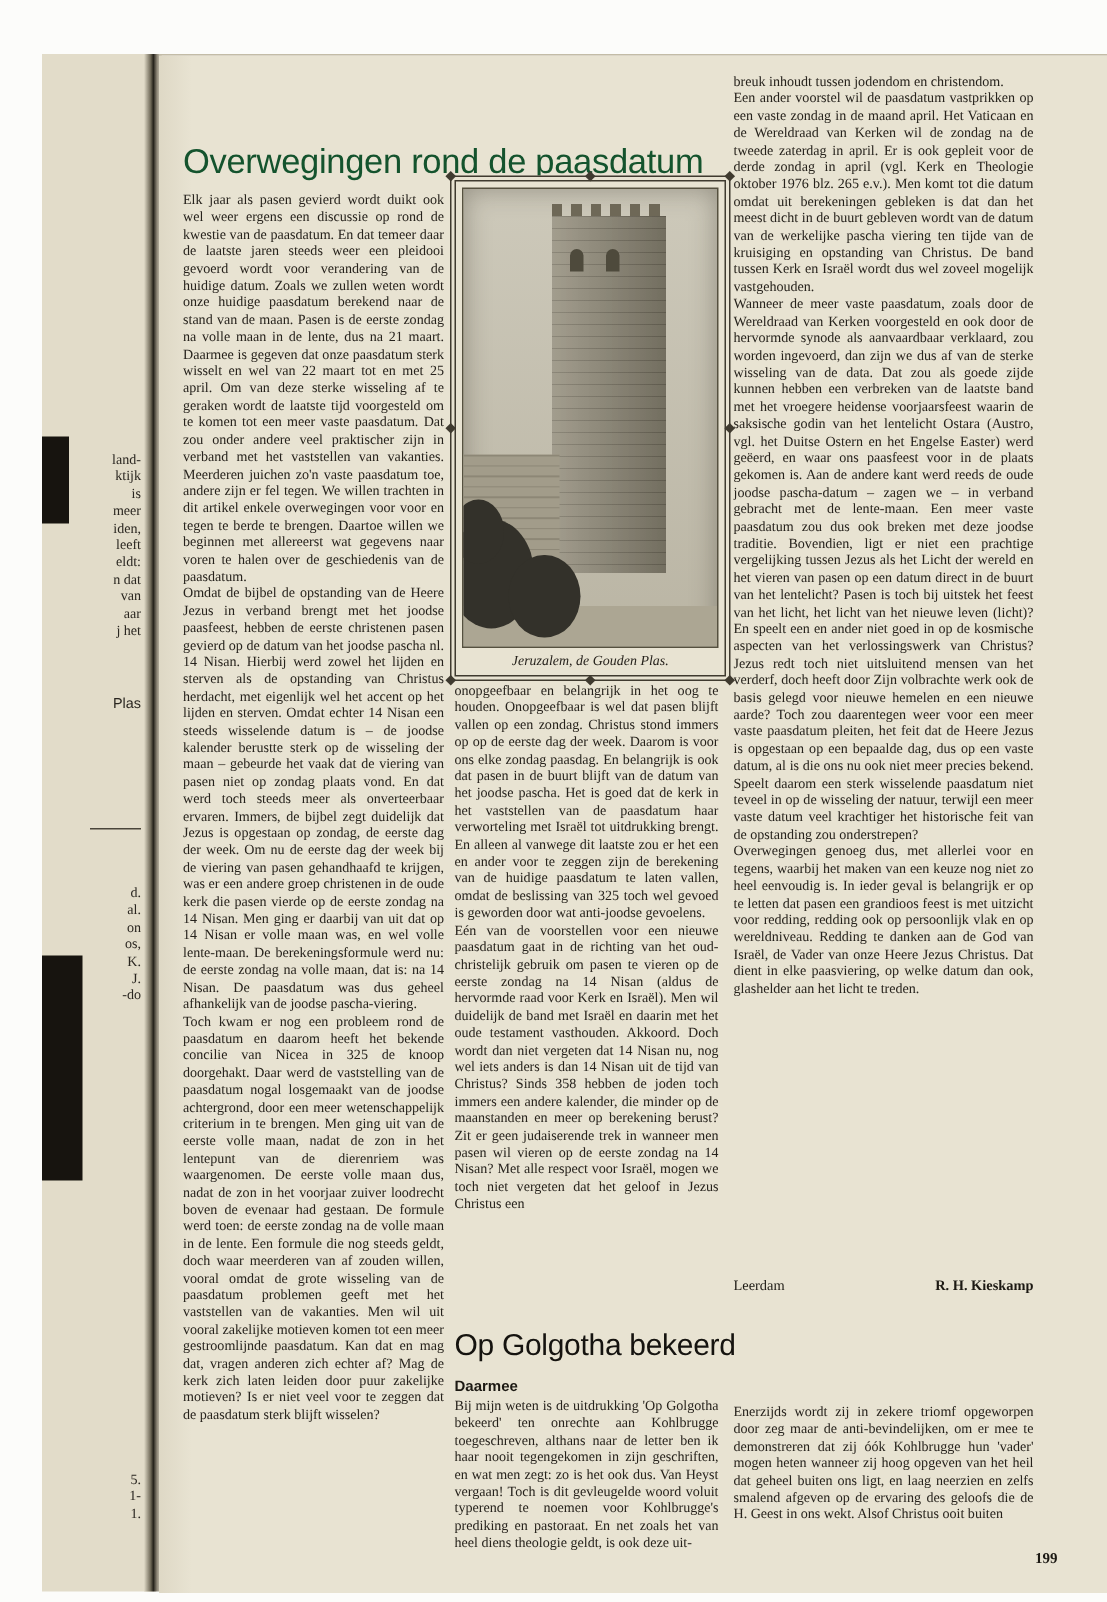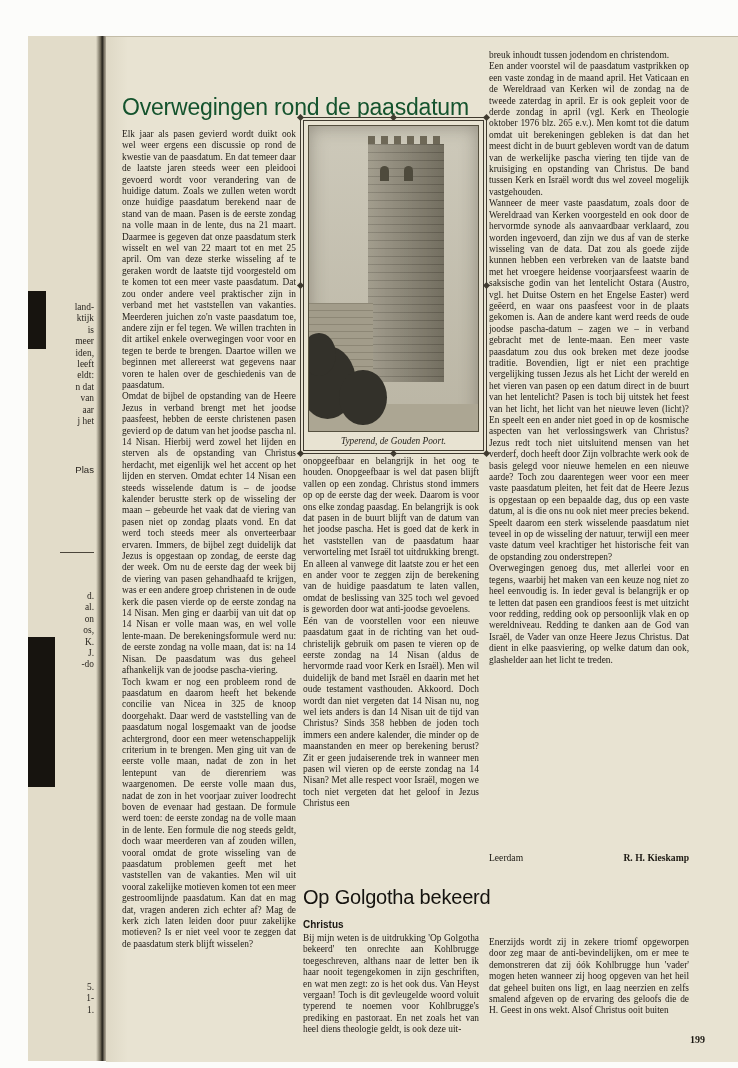--- a/index.html
+++ b/index.html
@@ -148,21 +148,21 @@
       <div class="ph-crown"></div>
       <div class="ph-tower"></div>
       <div class="ph-arch a1"></div>
       <div class="ph-arch a2"></div>
       <div class="ph-wall"></div>
       <div class="ph-ground"></div>
       <div class="ph-bush b1"></div>
       <div class="ph-bush b2"></div>
       <div class="ph-bush b3"></div>
     </div>
-    <div class="photo-caption">Typerend, de Gouden Poort.</div>
+    <div class="photo-caption">Jeruzalem, de Gouden Plas.</div>
   </div>
 </div>
 
 <div class="abs bodycol" style="left:303px; top:456px; width:176px; height:377px;">
   <p>onopgeefbaar en belangrijk in het oog te houden. Onopgeefbaar is wel dat pasen blijft vallen op een zondag. Christus stond immers op op de eerste dag der week. Daarom is voor ons elke zondag paasdag. En belangrijk is ook dat pasen in de buurt blijft van de datum van het joodse pascha. Het is goed dat de kerk in het vaststellen van de paasdatum haar verworteling met Israël tot uitdrukking brengt. En alleen al vanwege dit laatste zou er het een en ander voor te zeggen zijn de berekening van de huidige paasdatum te laten vallen, omdat de beslissing van 325 toch wel gevoed is geworden door wat anti-joodse gevoelens.</p>
   <p>Eén van de voorstellen voor een nieuwe paasdatum gaat in de richting van het oud-christelijk gebruik om pasen te vieren op de eerste zondag na 14 Nisan (aldus de hervormde raad voor Kerk en Israël). Men wil duidelijk de band met Israël en daarin met het oude testament vasthouden. Akkoord. Doch wordt dan niet vergeten dat 14 Nisan nu, nog wel iets anders is dan 14 Nisan uit de tijd van Christus? Sinds 358 hebben de joden toch immers een andere kalender, die minder op de maanstanden en meer op berekening berust? Zit er geen judaiserende trek in wanneer men pasen wil vieren op de eerste zondag na 14 Nisan? Met alle respect voor Israël, mogen we toch niet vergeten dat het geloof in Jezus Christus een</p>
 </div>
 
 <div class="abs bodycol" style="left:489px; top:50px; width:200px; height:799px;">
   <p>breuk inhoudt tussen jodendom en christendom.</p>
@@ -171,21 +171,21 @@
   <p>Overwegingen genoeg dus, met allerlei voor en tegens, waarbij het maken van een keuze nog niet zo heel eenvoudig is. In ieder geval is belangrijk er op te letten dat pasen een grandioos feest is met uitzicht voor redding, redding ook op persoonlijk vlak en op wereldniveau. Redding te danken aan de God van Israël, de Vader van onze Heere Jezus Christus. Dat dient in elke paasviering, op welke datum dan ook, glashelder aan het licht te treden.</p>
 </div>
 
 <div class="abs sig-row">
   <span class="sig-place">Leerdam</span>
   <span class="sig-author">R. H. Kieskamp</span>
 </div>
 
 <div class="abs title-sub" style="left:303px; top:886px;">Op Golgotha bekeerd</div>
 
-<div class="abs subheading" style="left:303px; top:919px;">Christus</div>
+<div class="abs subheading" style="left:303px; top:919px;">Daarmee</div>
 
 <div class="abs bodycol" style="left:303px; top:933px; width:176px; height:119px;">
   <p>Bij mijn weten is de uitdrukking 'Op Golgotha bekeerd' ten onrechte aan Kohlbrugge toegeschreven, althans naar de letter ben ik haar nooit tegengekomen in zijn geschriften, en wat men zegt: zo is het ook dus. Van Heyst vergaan! Toch is dit gevleugelde woord voluit typerend te noemen voor Kohlbrugge's prediking en pastoraat. En net zoals het van heel diens theologie geldt, is ook deze uit-</p>
 </div>
 
 <div class="abs bodycol" style="left:489px; top:937px; width:200px; height:115px;">
   <p>Enerzijds wordt zij in zekere triomf opgeworpen door zeg maar de anti-bevindelijken, om er mee te demonstreren dat zij óók Kohlbrugge hun 'vader' mogen heten wanneer zij hoog opgeven van het heil dat geheel buiten ons ligt, en laag neerzien en zelfs smalend afgeven op de ervaring des geloofs die de H. Geest in ons wekt. Alsof Christus ooit buiten</p>
 </div>
 
 <div class="abs page-number">199</div>

